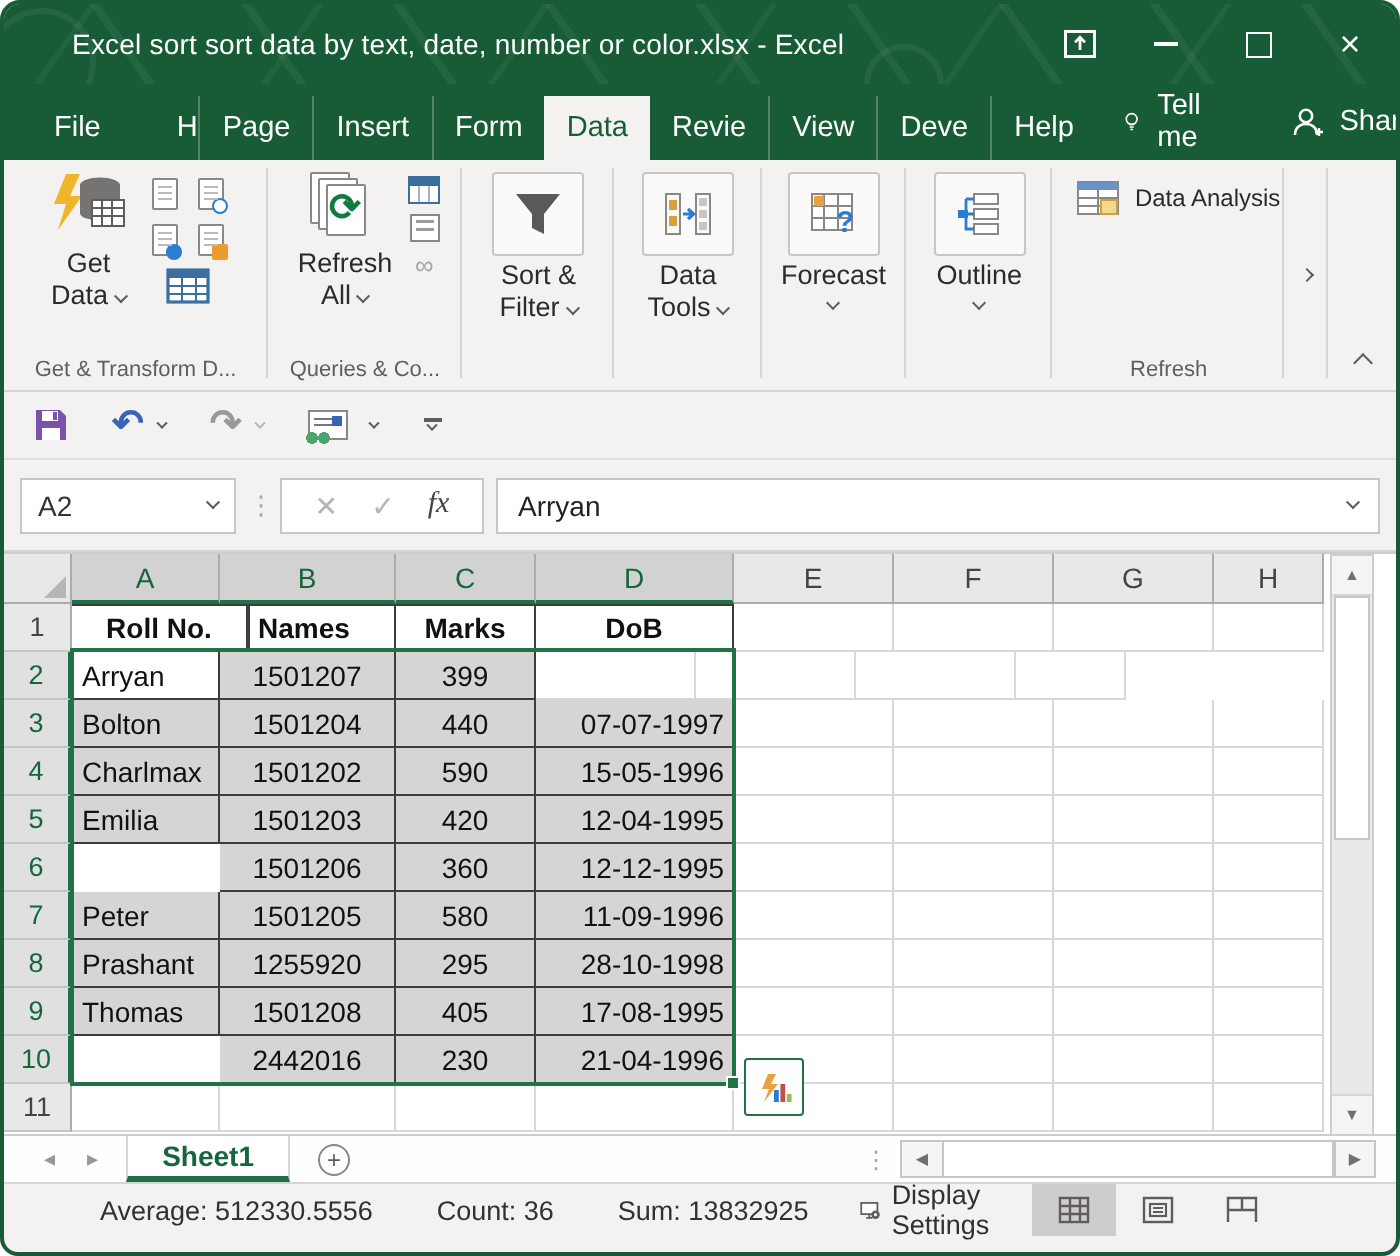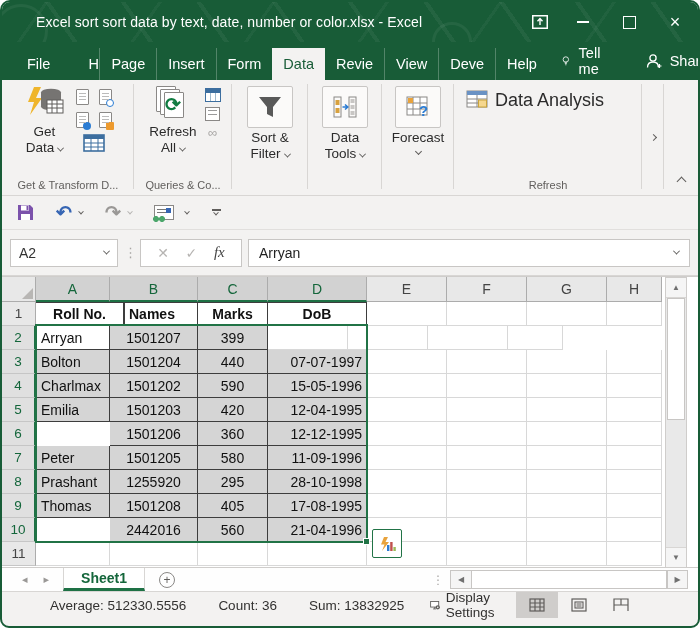--- a/index.html
+++ b/index.html
@@ -70,21 +70,21 @@
   .mini-table::after { content:""; position:absolute; inset:4px 0 0 0; background:repeating-linear-gradient(90deg, transparent 0 4px, #9fb8cc 4px 5px); }
   .refresh-icon { position:relative; width:34px; height:36px; }
   .page { position:absolute; width:20px; height:26px; background:#fff; border:1px solid #8a8886; border-radius:1px; }
   .p1 { left:0; top:0; } .p2 { left:4px; top:3px; } .p3 { left:8px; top:6px; }
   .refresh-glyph { position:absolute; left:9px; top:9px; font-size:19px; color:#107C41; font-weight:bold; line-height:1; }
   .vstack3 { display:flex; flex-direction:column; gap:5px; padding-top:4px; align-items:center; }
   .mini-list { width:15px; height:14px; border:1px solid #8a8886; background:#fff; position:relative; }
   .mini-list::after{ content:""; position:absolute; inset:2px; background:repeating-linear-gradient(#9a9a9a 0 1.5px, transparent 1.5px 4px); }
   .mini-link { color:#a8a6a4; font-size:13px; line-height:1; }
   .analysis-group { flex:1; }
-  .analysis-row { display:flex; align-items:flex-start; gap:7px; padding:6px 0 0 10px; font-size:18px; color:#2b2b2b; white-space:nowrap; overflow:hidden; }
+  .analysis-row { display:flex; align-items:center; gap:7px; padding:6px 0 0 10px; font-size:12px; color:#2b2b2b; white-space:nowrap; overflow:hidden; }
   .more-col { width:22px; display:flex; align-items:center; justify-content:center; position:relative; }
   .more-col::after { content:""; position:absolute; right:0; top:4px; bottom:6px; width:1px; background:#D8D6D4; }
   .chev-right { transform:rotate(-45deg); margin:0; }
   .collapse-col { width:34px; display:flex; align-items:flex-end; justify-content:center; padding-bottom:10px; }
   .chev-up { transform:rotate(225deg); margin:0; width:7px; height:7px; }
 
   
   .qat { height:34px; background:#F3F2F1; display:flex; align-items:center; padding-left:10px; gap:2px; border-bottom:1px solid #E1DFDD; }
   .qat-btn { display:flex; align-items:center; padding:4px 5px; gap:3px; }
   .qat-sep { width:8px; }
@@ -337,20 +337,38 @@
               <text x="14" y="21" font-size="15" font-weight="bold" fill="#2B7CD3" font-family="Liberation Sans, sans-serif">?</text>
             </svg>
           </span>
           <div class="biglabel"><span>Forecast</span></div>
           <span class="chev chev-solo"></span>
         </div>
       </div>
       <div class="rgroup-label"></div>
     </div>
 
+    <div class="rgroup" style="width:74px;">
+      <div class="rgroup-body">
+        <div class="bigbtn">
+          <span class="boxicon">
+            <svg class="icon-svg" width="26" height="24" viewBox="0 0 26 24">
+              <rect x="10" y="2" width="12" height="5" fill="#fff" stroke="#8a8886"></rect>
+              <rect x="10" y="9.5" width="12" height="5" fill="#fff" stroke="#8a8886"></rect>
+              <rect x="10" y="17" width="12" height="5" fill="#fff" stroke="#8a8886"></rect>
+              <path d="M6 4.5 H10 M6 4.5 V19.5 H10 M6 12 H10" stroke="#2B7CD3" stroke-width="1.4" fill="none"></path>
+              <rect x="2" y="10" width="5" height="4" fill="#2B7CD3"></rect>
+            </svg>
+          </span>
+          <div class="biglabel"><span>Outline</span></div>
+          <span class="chev chev-solo"></span>
+        </div>
+      </div>
+      <div class="rgroup-label"></div>
+    </div>
 
     <div class="rgroup analysis-group">
       <div class="analysis-row">
         <svg class="icon-svg" width="22" height="18" viewBox="0 0 22 18">
           <rect x="1" y="1" width="20" height="16" fill="#fff" stroke="#8a8886"></rect>
           <rect x="1" y="1" width="20" height="4" fill="#6A92C4"></rect>
           <path d="M1 9 H21 M1 13 H21 M11 5 V17" stroke="#8a8886"></path>
           <rect x="12.5" y="10" width="8" height="7" fill="#F5D78E" stroke="#C9A43C"></rect>
         </svg>
         <span>Data Analysis</span>
@@ -526,21 +544,21 @@
           <div class="g-cell tc c3 al-right selbg" style="width: 99px;">17-08-1995</div>
           <div class="g-cell" style="width: 80px;"></div>
           <div class="g-cell" style="width: 80px;"></div>
           <div class="g-cell" style="width: 80px;"></div>
           <div class="g-cell" style="width: 55px;"></div>
         </div>
         <div class="g-row">
           <div class="g-rowh sel">10</div>
           <div class="g-cell tc c0 al-left selbg" style="width: 74px; margin-top: 25px;">Zeson</div>
           <div class="g-cell tc c1 al-center selbg" style="width: 88px;">2442016</div>
-          <div class="g-cell tc c2 al-center selbg" style="width: 70px;">560</div>
+          <div class="g-cell tc c2 al-center selbg" style="width: 70px;">230</div>
           <div class="g-cell tc c3 al-right selbg" style="width: 99px;">21-04-1996</div>
           <div class="g-cell" style="width: 80px;"></div>
           <div class="g-cell" style="width: 80px;"></div>
           <div class="g-cell" style="width: 80px;"></div>
           <div class="g-cell" style="width: 55px;"></div>
         </div>
         <div class="g-row">
           <div class="g-rowh">11</div>
           <div class="g-cell" style="width: 74px;"></div>
           <div class="g-cell" style="width: 88px;"></div>

